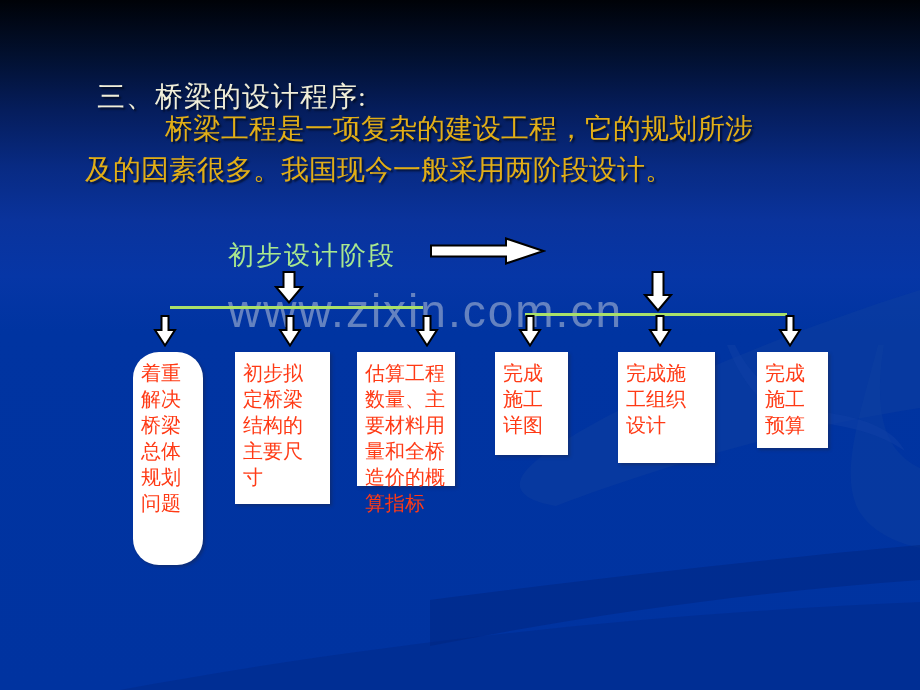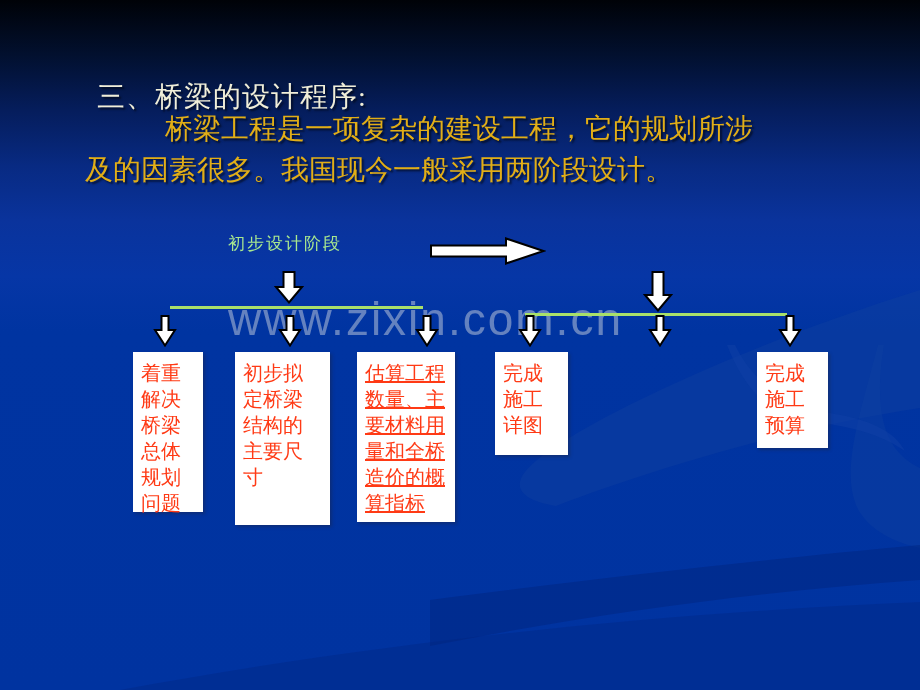--- a/index.html
+++ b/index.html
@@ -15,47 +15,47 @@
     font-size:28px;color:#f0eed8;letter-spacing:1px;white-space:nowrap;
     text-shadow:2px 2px 2px rgba(0,0,0,.55);
   }
   .bodytext{
     position:absolute;left:85px;top:108px;width:760px;z-index:2;
     font-size:28px;line-height:41px;color:#e2ae16;
     text-indent:80px;white-space:pre-line;
     text-shadow:2px 2px 2px rgba(0,0,0,.6);
   }
   .watermark{
-    position:absolute;left:228px;top:292px;z-index:1;
+    position:absolute;left:228px;top:284px;z-index:1;
     font-family:"Liberation Sans","DejaVu Sans",sans-serif;
     font-size:46px;letter-spacing:2px;color:rgba(200,208,222,.5);white-space:nowrap;
   }
   .stage-label{
-    position:absolute;top:232px;z-index:2;font-size:17px;letter-spacing:2px;
+    position:absolute;top:238px;z-index:2;font-size:26px;letter-spacing:2px;
     color:#a9e88e;white-space:nowrap;
   }
   .stage1-label{left:228px;}
   .stage2-label{left:600px;}
   .arrow{position:absolute;z-index:2;}
   .arr-right{left:430px;top:237px;}
   .arr-s1{left:274px;top:271px;}
   .arr-s2{left:643px;top:271px;}
   .branch-line{position:absolute;height:3px;background:#a9e06a;z-index:2;}
   .line1{left:170px;top:306px;width:253px;}
   .line2{left:525px;top:313px;width:262px;}
   .sm1{left:153px;top:315px;} .sm2{left:278px;top:315px;} .sm3{left:415px;top:315px;}
   .sm4{left:518px;top:315px;} .sm5{left:648px;top:315px;} .sm6{left:778px;top:315px;}
   .fbox{
     position:absolute;z-index:2;box-sizing:border-box;background:#ffffff;
     color:#ff3a15;font-size:20px;line-height:26px;padding:8px 4px 4px 8px;
     white-space:pre-line;box-shadow:2px 2px 3px rgba(30,35,60,.4);
   }
-  .b1{left:133px;top:352px;width:70px;height:160px;}
-  .b2{left:235px;top:352px;width:95px;height:173px;}
-  .b3{left:357px;top:352px;width:98px;height:170px;text-decoration:underline;}
+  .b1{left:133px;top:352px;width:70px;height:213px;border-radius:26px;}
+  .b2{left:235px;top:352px;width:95px;height:152px;}
+  .b3{left:357px;top:352px;width:98px;height:134px;}
   .b4{left:495px;top:352px;width:73px;height:103px;}
   .b5{left:618px;top:352px;width:97px;height:111px;}
   .b6{left:757px;top:352px;width:71px;height:96px;}
 </style>
 </head>
 <body>
 
 <div class="slide">
 
   <svg class="swoosh" width="920" height="690" viewBox="0 0 920 690">
@@ -121,17 +121,20 @@
 寸</div>
   <div class="fbox b3">估算工程
 数量、主
 要材料用
 量和全桥
 造价的概
 算指标</div>
   <div class="fbox b4">完成
 施工
 详图</div>
+  <div class="fbox b5">完成施
+工组织
+设计</div>
   <div class="fbox b6">完成
 施工
 预算</div>
 
 </div>
 
 </body></html>

